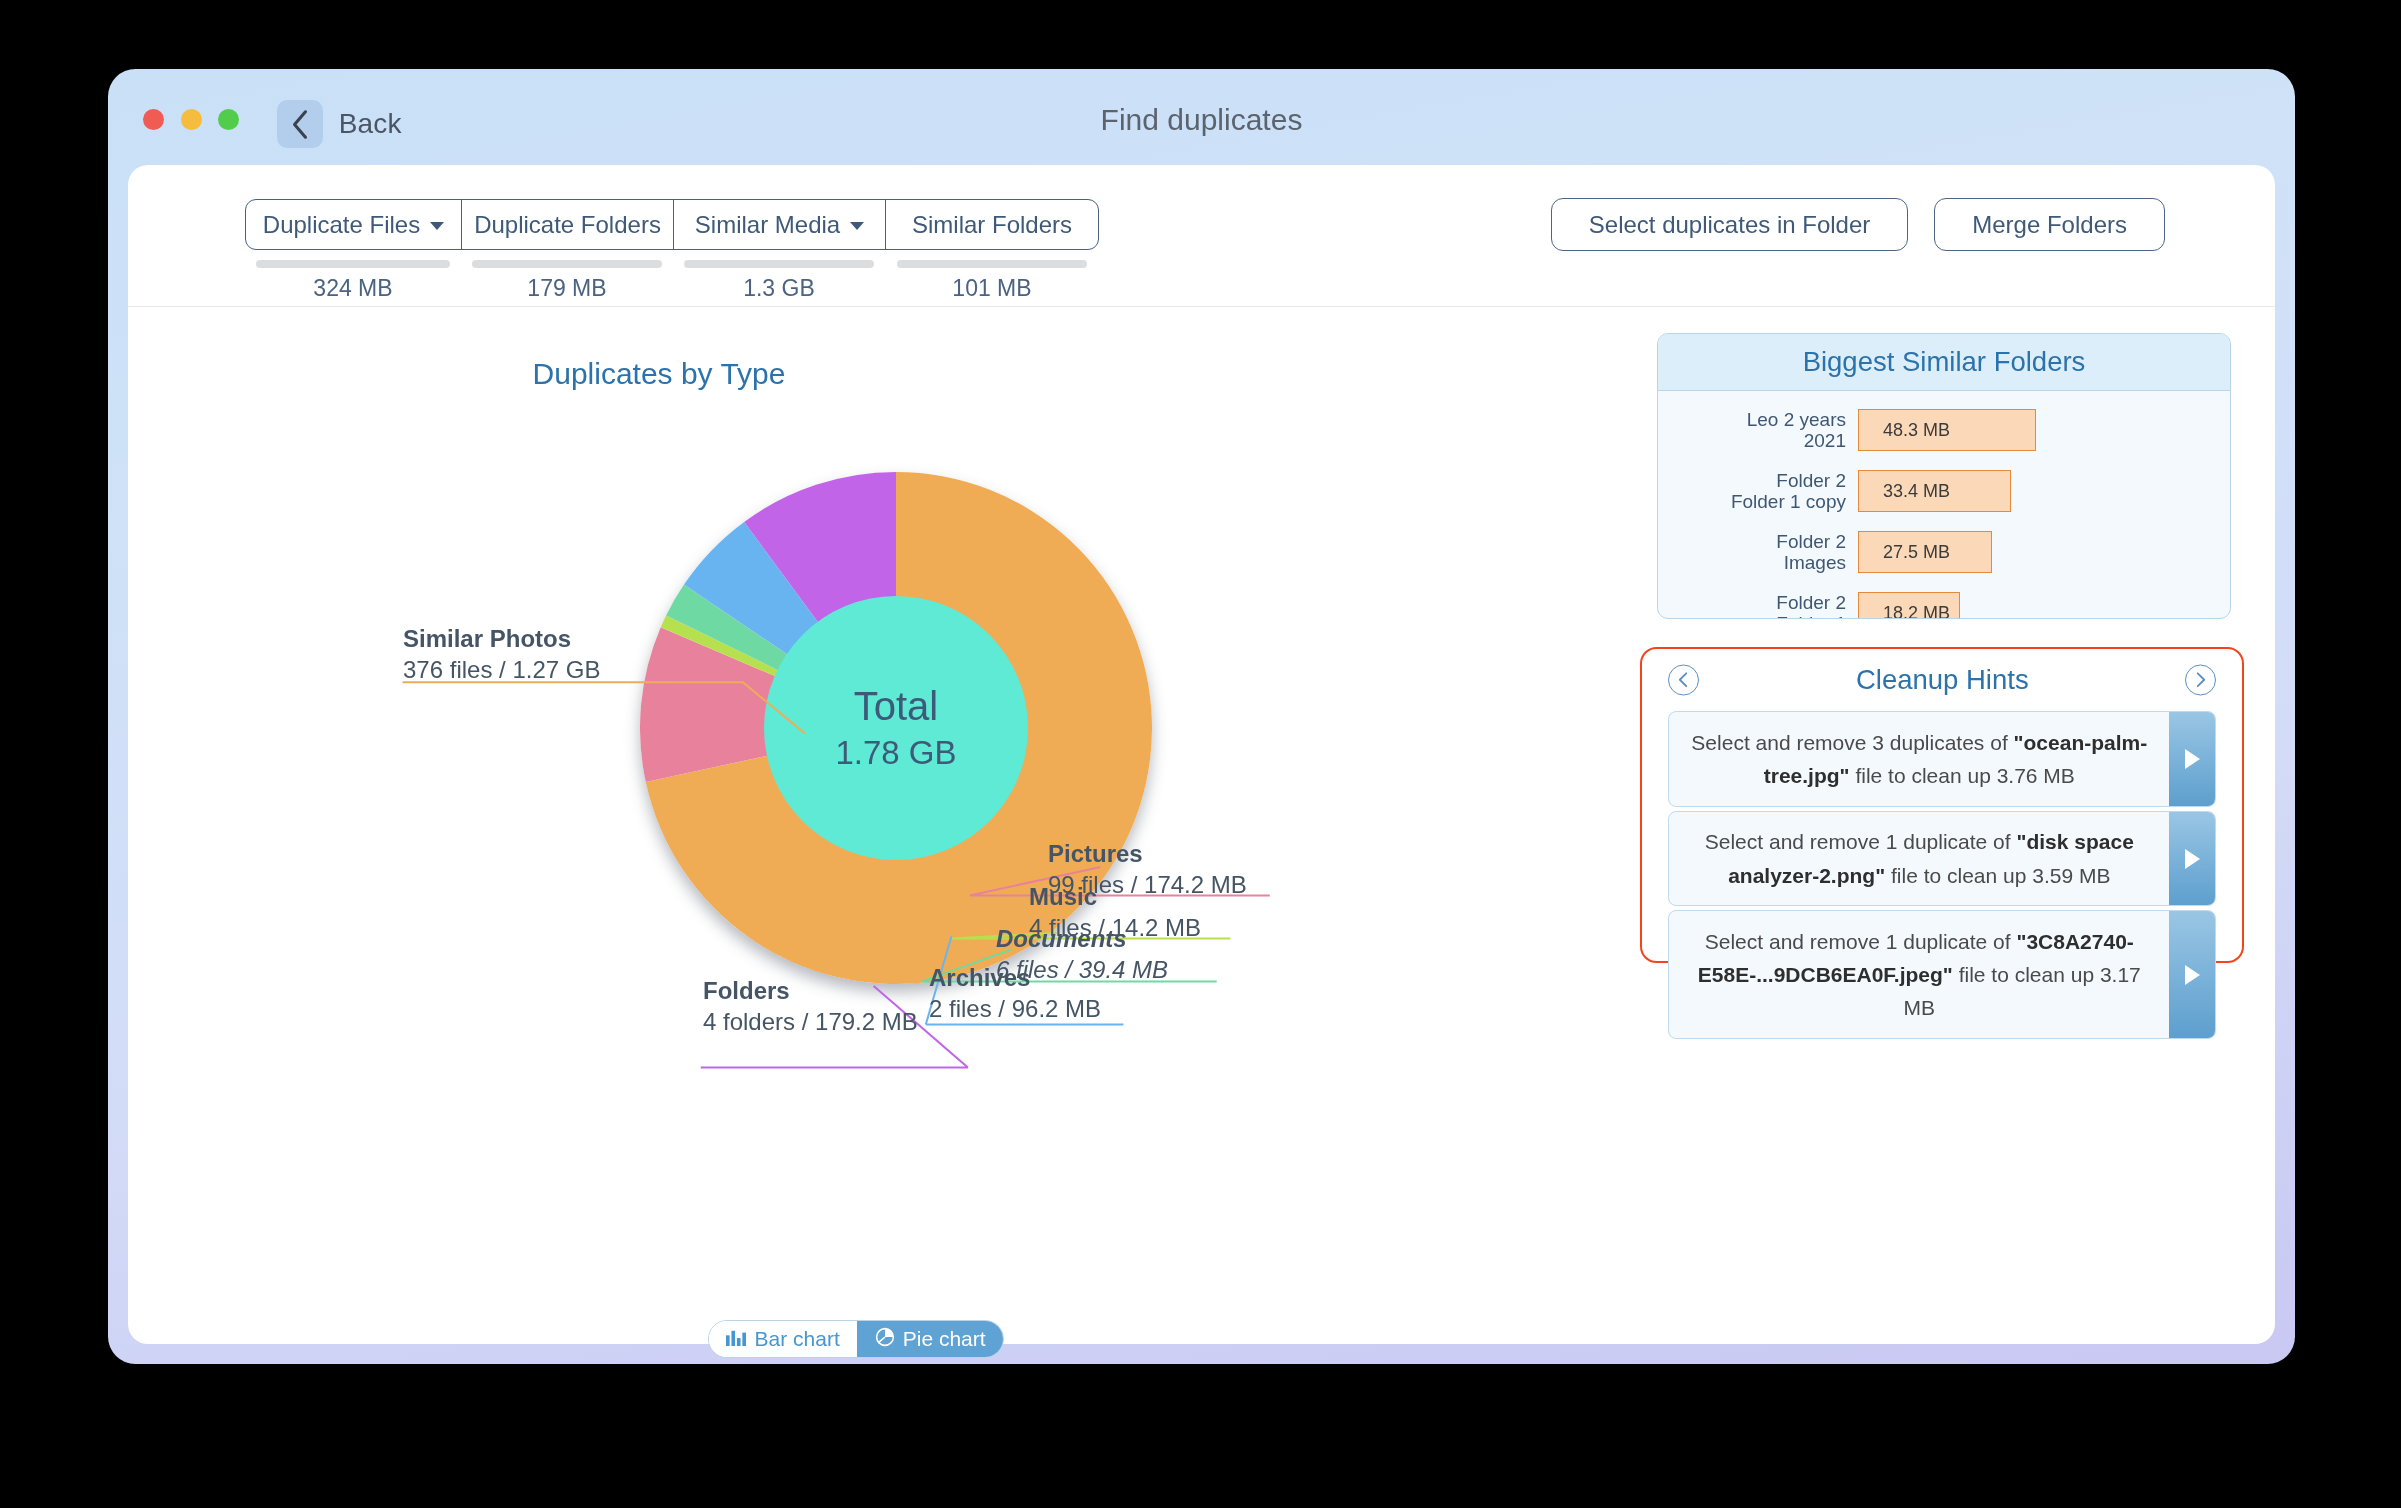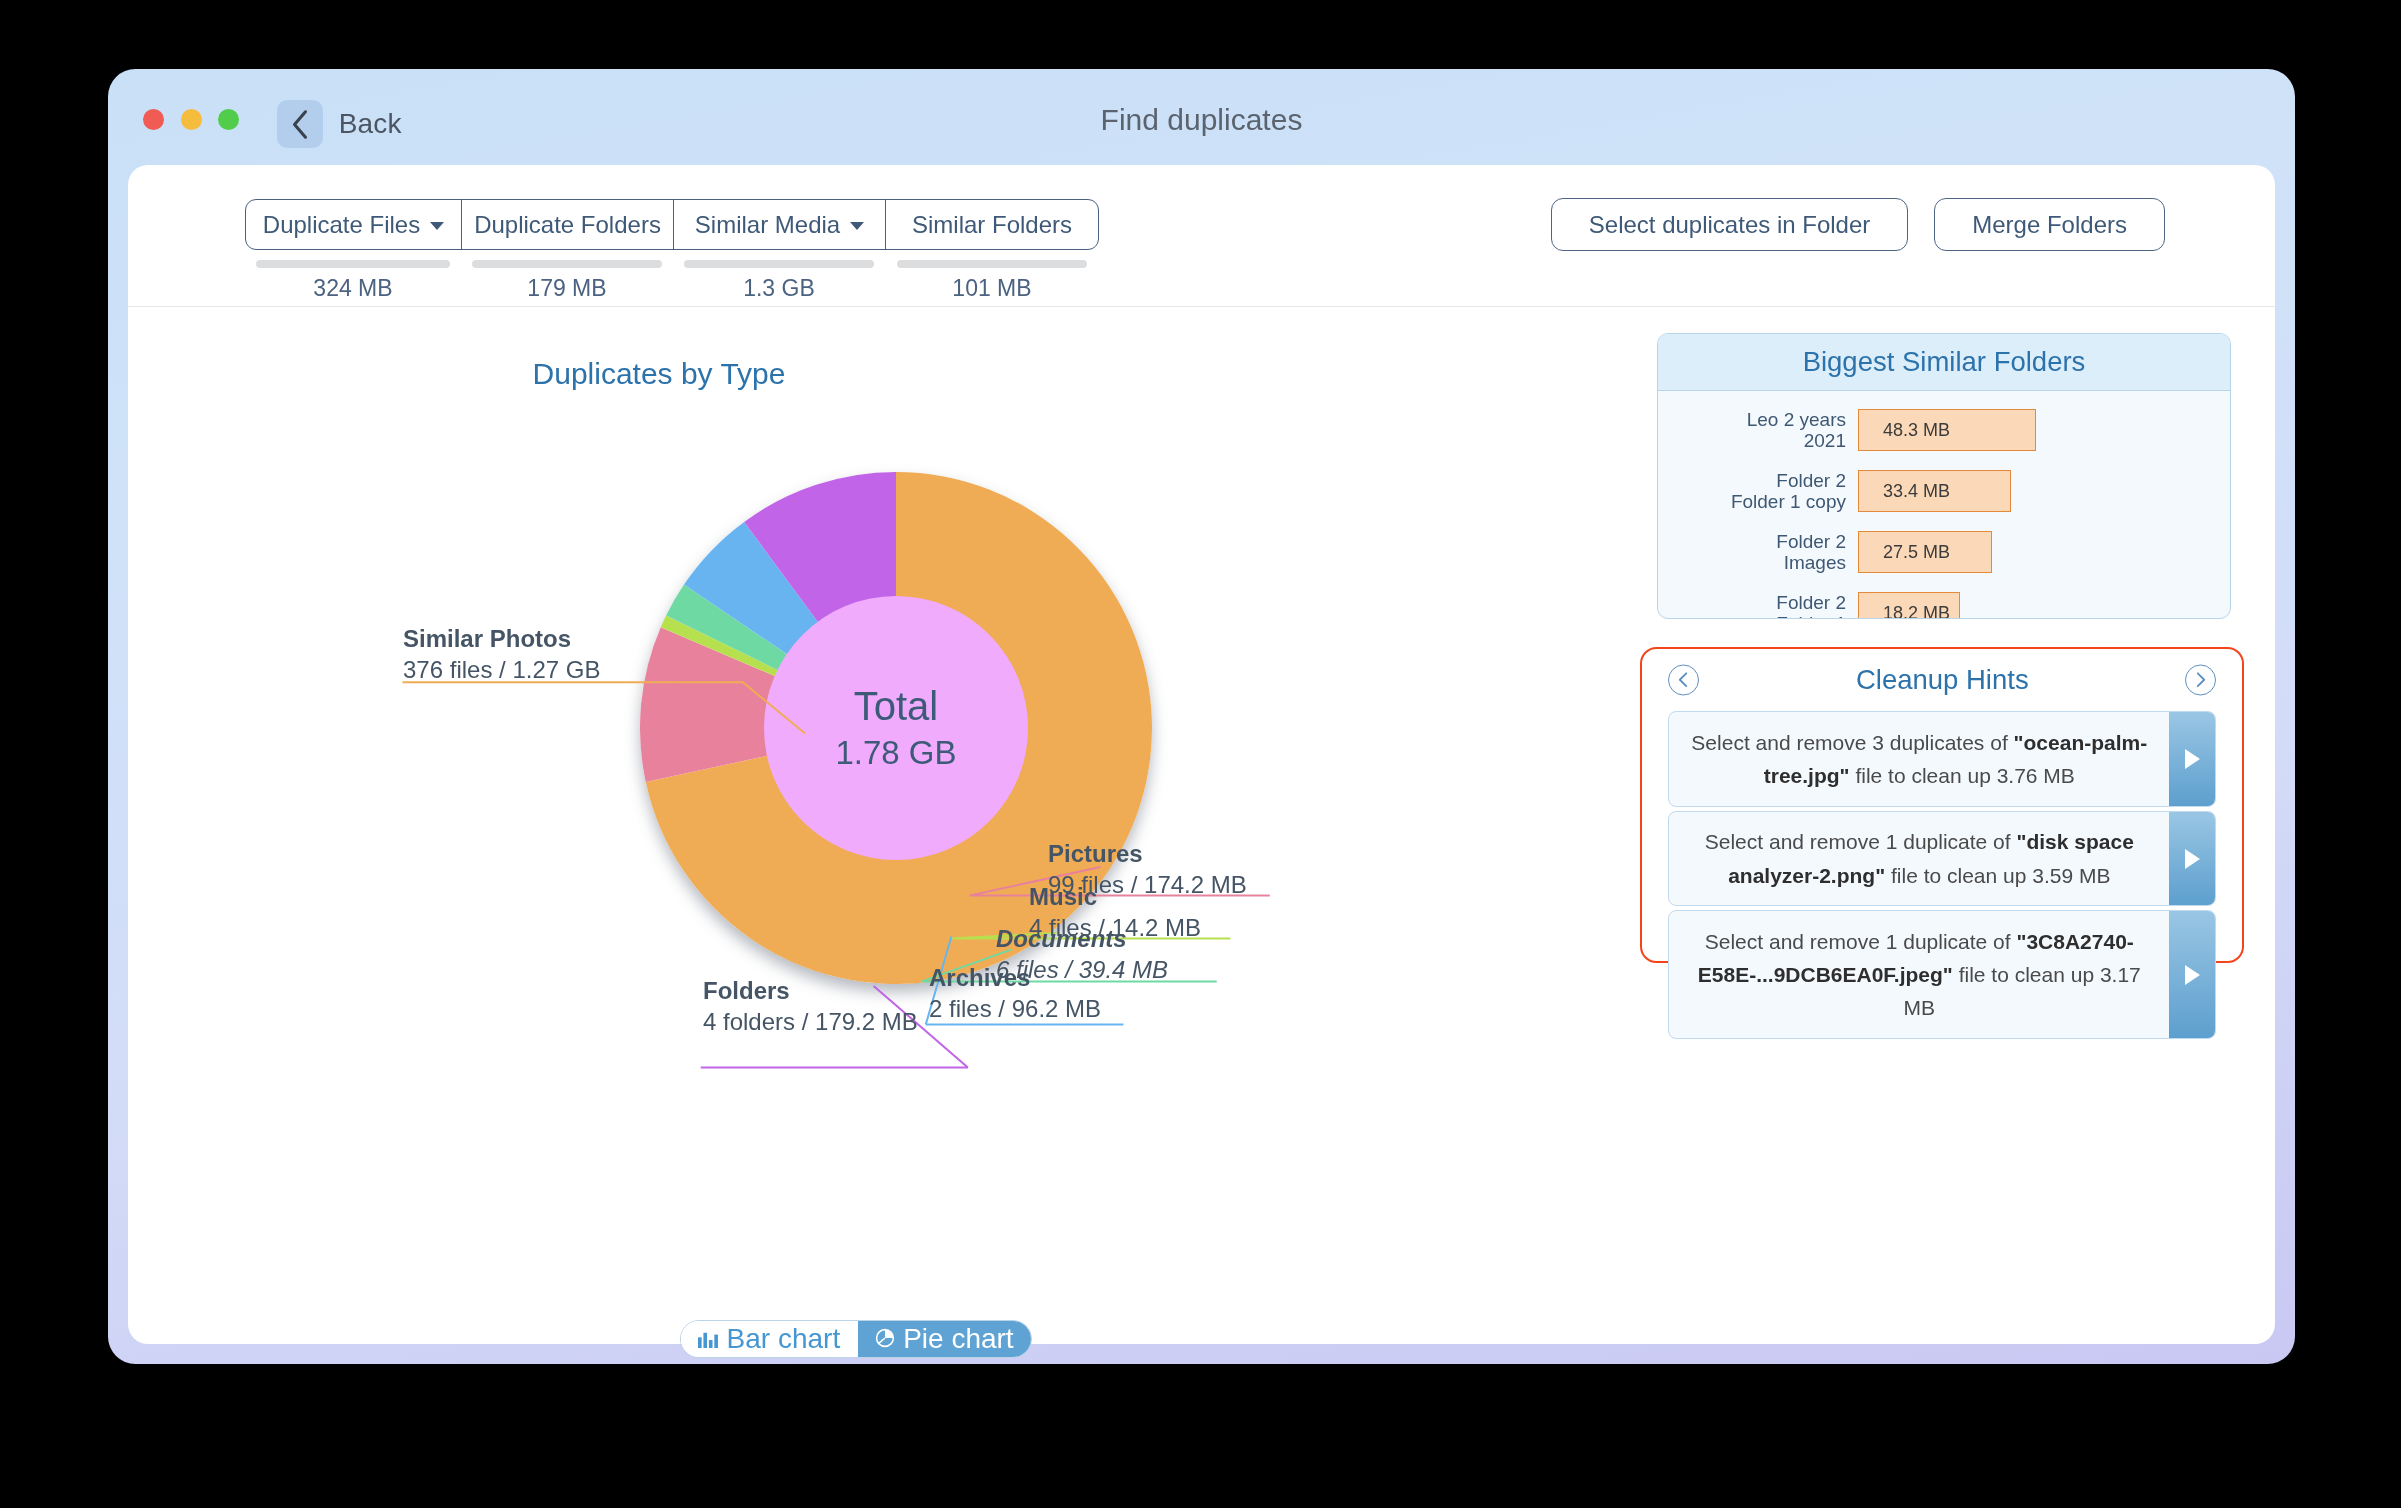--- a/index.html
+++ b/index.html
@@ -141,21 +141,21 @@
     position: absolute; inset: 0; border-radius: 50%;
     box-shadow: 0 8.2px 14.6px rgba(60,70,90,0.38);
   }
   #donut-svg { position: absolute; inset: 0; display: block; }
   #donut-hole {
     position: absolute;
     left: 50%; top: 50%;
     width: 264px; height: 264px;
     margin-left: -132px; margin-top: -132px;
     border-radius: 50%;
-    background: #f0abfc;
+    background: #5eead4;
     display: flex; flex-direction: column;
     align-items: center; justify-content: center;
   }
   #donut-total-label { font-size: 40px; color: #3d5a78; margin-bottom: 5.5px; }
   #donut-total-value { font-size: 33px; color: #3d5a78; }
 
   
   .callout { position: absolute; }
   .callout .c-title { font-size: 24px; font-weight: bold; color: #455565; line-height: 1.3; }
   .callout .c-sub   { font-size: 24px; color: #455565; line-height: 1.3; }
@@ -168,21 +168,21 @@
     height: 38px;
     border-radius: 19px;
     overflow: hidden;
     border: 0.9px solid #bcd4e8;
     background: #fff;
     cursor: pointer;
   }
   .toggle-seg {
     display: flex; align-items: center; gap: 8.2px;
     padding: 0 17.4px;
-    font-size: 28px;
+    font-size: 21px;
   }
   .toggle-seg.inactive { color: #4596d1; background: #fff; }
   .toggle-seg.active { color: #fff; background: #5ea3d4; }
 
   
   #right-col {
     position: absolute; left: 1505px; top: 0;
     width: 642px; height: 100%;
   }
 

